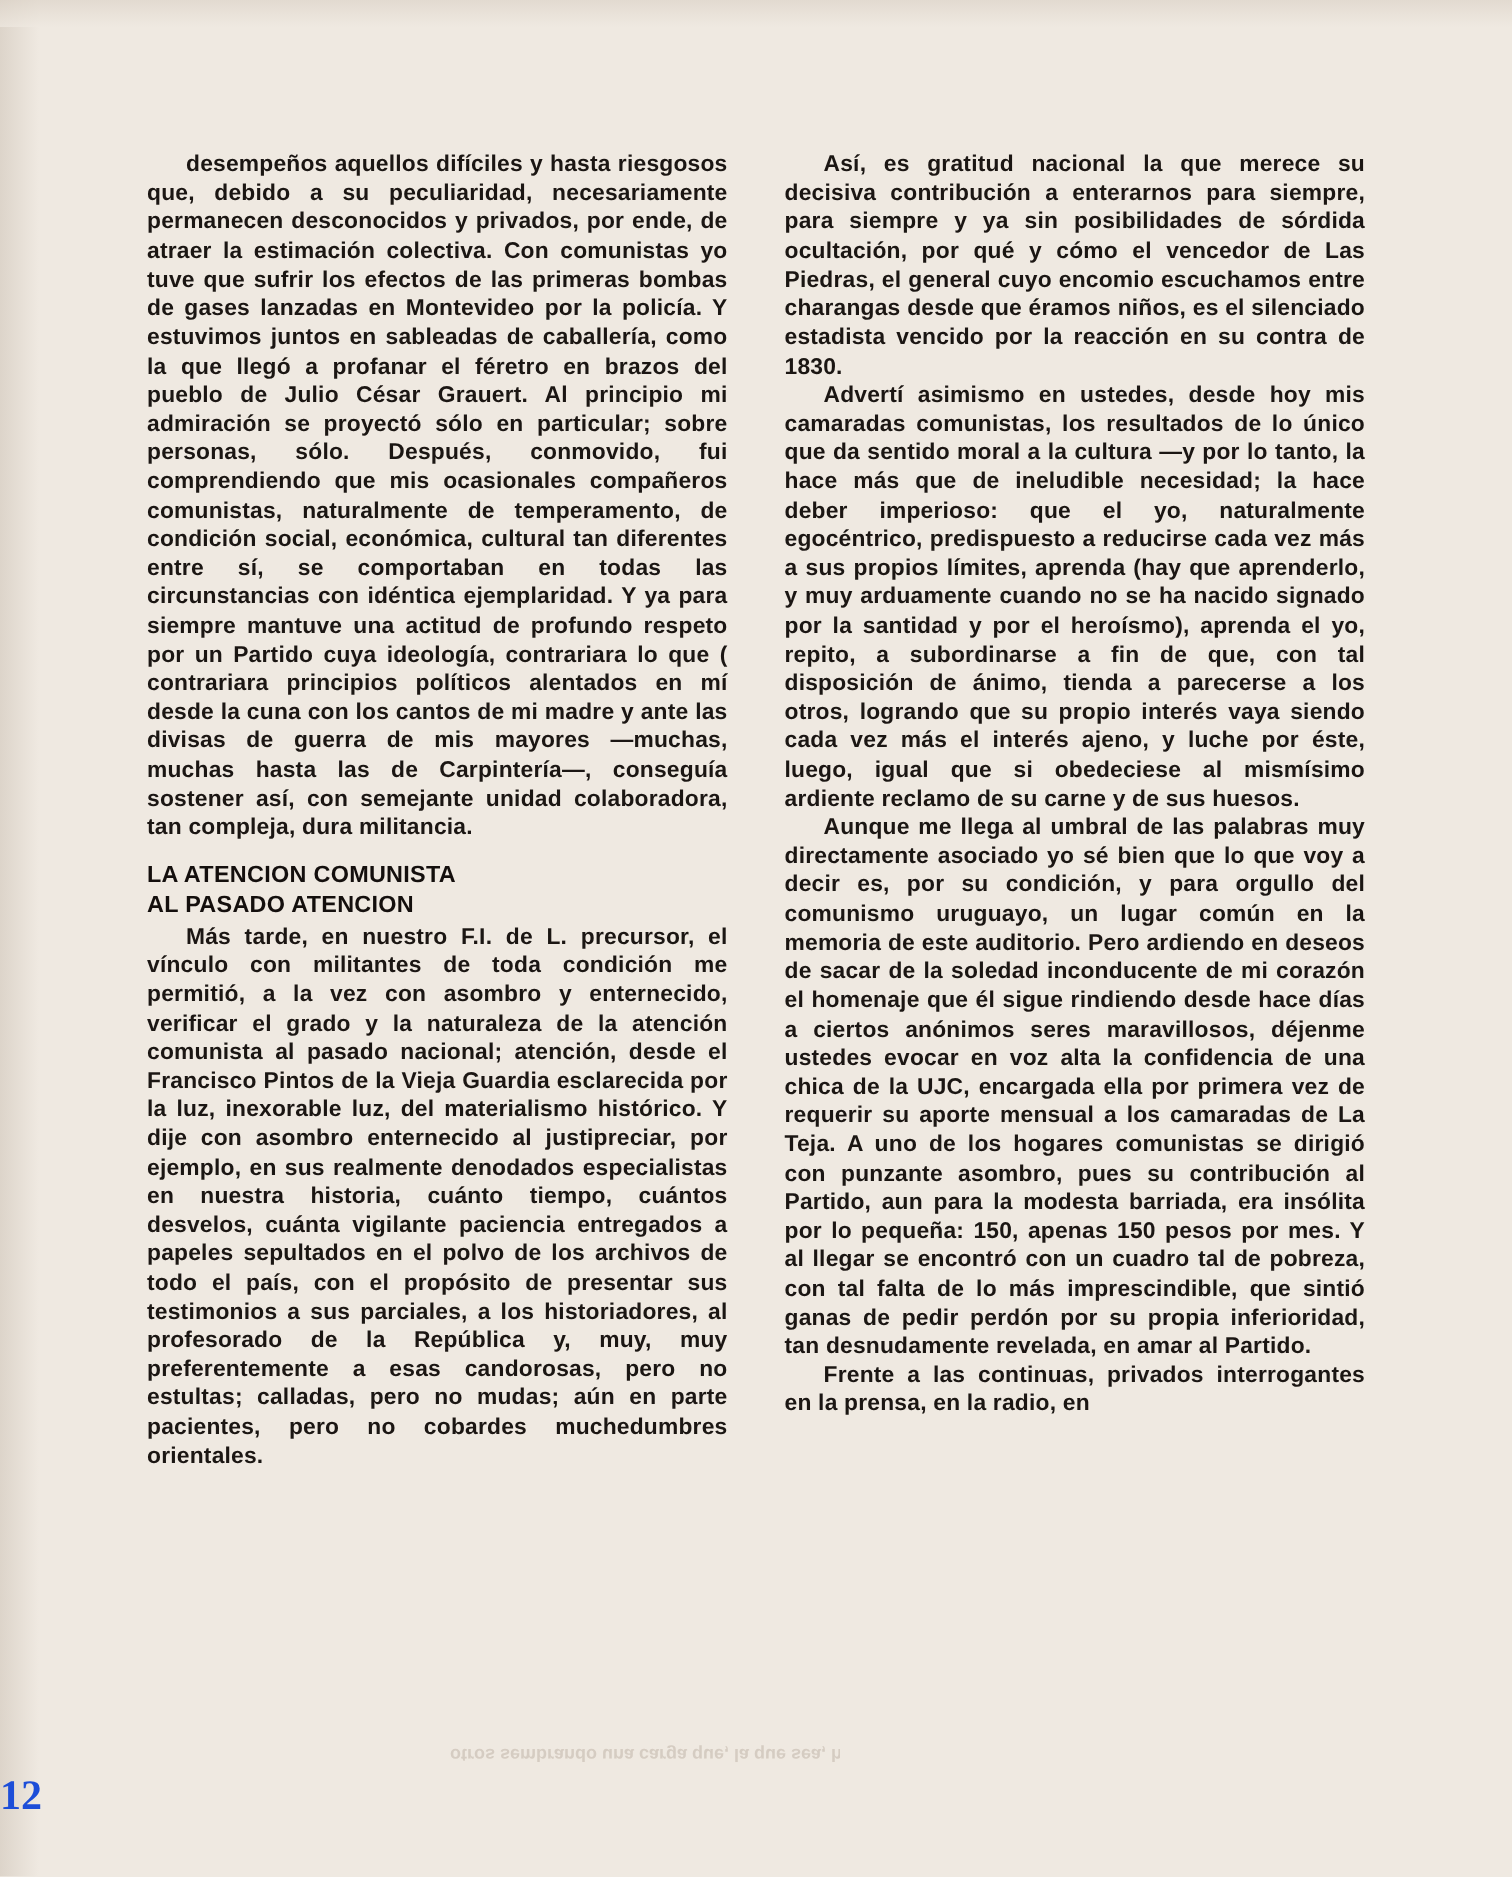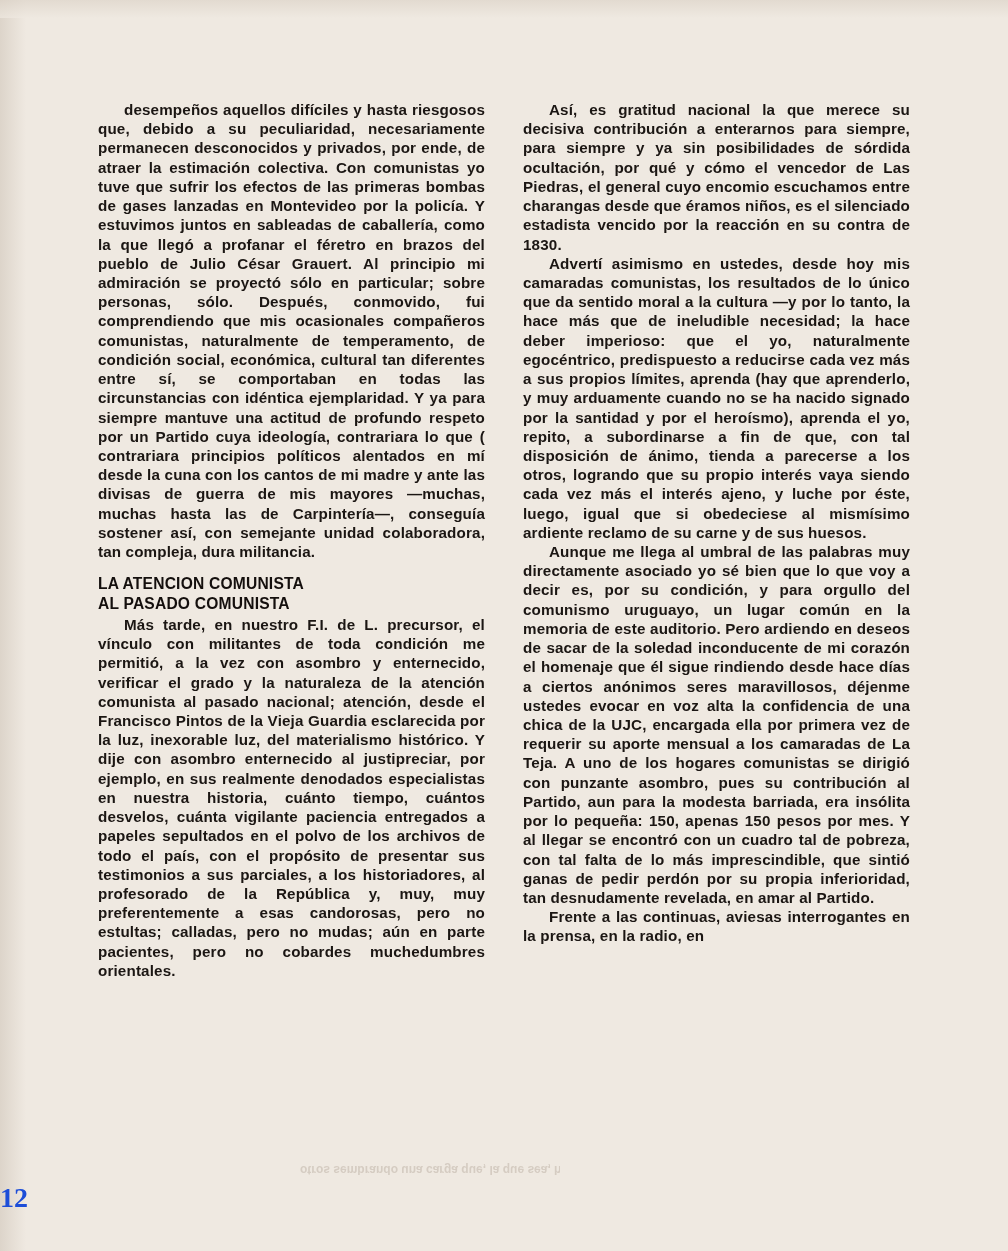--- a/index.html
+++ b/index.html
@@ -98,29 +98,29 @@
 <div class="page">
   <div class="edge-left"></div>
   <div class="edge-top"></div>
 
   <div class="columns">
 
     <div class="col">
       <p class="indent">desempeños aquellos difíciles y hasta riesgosos que, debido a su peculiaridad, necesariamente permanecen desconocidos y privados, por ende, de atraer la estimación colectiva. Con comunistas yo tuve que sufrir los efectos de las primeras bombas de gases lanzadas en Montevideo por la policía. Y estuvimos juntos en sableadas de caballería, como la que llegó a profanar el féretro en brazos del pueblo de Julio César Grauert. Al principio mi admiración se proyectó sólo en particular; sobre personas, sólo. Después, conmovido, fui comprendiendo que mis ocasionales compañeros comunistas, naturalmente de temperamento, de condición social, económica, cultural tan diferentes entre sí, se comportaban en todas las circunstancias con idéntica ejemplaridad. Y ya para siempre mantuve una actitud de profundo respeto por un Partido cuya ideología, contrariara lo que ( contrariara principios políticos alentados en mí desde la cuna con los cantos de mi madre y ante las divisas de guerra de mis mayores —muchas, muchas hasta las de Carpintería—, conseguía sostener así, con semejante unidad colaboradora, tan compleja, dura militancia.</p>
       <div class="heading">
         <div>LA ATENCION COMUNISTA</div>
-        <div>AL PASADO COMUNISTA</div>
+        <div>AL PASADO ATENCION</div>
       </div>
       <p class="indent">Más tarde, en nuestro F.I. de L. precursor, el vínculo con militantes de toda condición me permitió, a la vez con asombro y enternecido, verificar el grado y la naturaleza de la atención comunista al pasado nacional; atención, desde el Francisco Pintos de la Vieja Guardia esclarecida por la luz, inexorable luz, del materialismo histórico. Y dije con asombro enternecido al justipreciar, por ejemplo, en sus realmente denodados especialistas en nuestra historia, cuánto tiempo, cuántos desvelos, cuánta vigilante paciencia entregados a papeles sepultados en el polvo de los archivos de todo el país, con el propósito de presentar sus testimonios a sus parciales, a los historiadores, al profesorado de la República y, muy, muy preferentemente a esas candorosas, pero no estultas; calladas, pero no mudas; aún en parte pacientes, pero no cobardes muchedumbres orientales.</p>
     </div>
 
     <div class="col">
       <p class="indent">Así, es gratitud nacional la que merece su decisiva contribución a enterarnos para siempre, para siempre y ya sin posibilidades de sórdida ocultación, por qué y cómo el vencedor de Las Piedras, el general cuyo encomio escuchamos entre charangas desde que éramos niños, es el silenciado estadista vencido por la reacción en su contra de 1830.</p>
       <p class="indent">Advertí asimismo en ustedes, desde hoy mis camaradas comunistas, los resultados de lo único que da sentido moral a la cultura —y por lo tanto, la hace más que de ineludible necesidad; la hace deber imperioso: que el yo, naturalmente egocéntrico, predispuesto a reducirse cada vez más a sus propios límites, aprenda (hay que aprenderlo, y muy arduamente cuando no se ha nacido signado por la santidad y por el heroísmo), aprenda el yo, repito, a subordinarse a fin de que, con tal disposición de ánimo, tienda a parecerse a los otros, logrando que su propio interés vaya siendo cada vez más el interés ajeno, y luche por éste, luego, igual que si obedeciese al mismísimo ardiente reclamo de su carne y de sus huesos.</p>
       <p class="indent">Aunque me llega al umbral de las palabras muy directamente asociado yo sé bien que lo que voy a decir es, por su condición, y para orgullo del comunismo uruguayo, un lugar común en la memoria de este auditorio. Pero ardiendo en deseos de sacar de la soledad inconducente de mi corazón el homenaje que él sigue rindiendo desde hace días a ciertos anónimos seres maravillosos, déjenme ustedes evocar en voz alta la confidencia de una chica de la UJC, encargada ella por primera vez de requerir su aporte mensual a los camaradas de La Teja. A uno de los hogares comunistas se dirigió con punzante asombro, pues su contribución al Partido, aun para la modesta barriada, era insólita por lo pequeña: 150, apenas 150 pesos por mes. Y al llegar se encontró con un cuadro tal de pobreza, con tal falta de lo más imprescindible, que sintió ganas de pedir perdón por su propia inferioridad, tan desnudamente revelada, en amar al Partido.</p>
-      <p class="indent">Frente a las continuas, aviesas interrogantes en la prensa, en la radio, en</p>
+      <p class="indent">Frente a las continuas, privados interrogantes en la prensa, en la radio, en</p>
     </div>
 
   </div>
 
   <div class="bleed">otros sembrando una carga que, la que sea, hay que</div>
   <div class="page-number">12</div>
 </div>
 
 </body></html>

